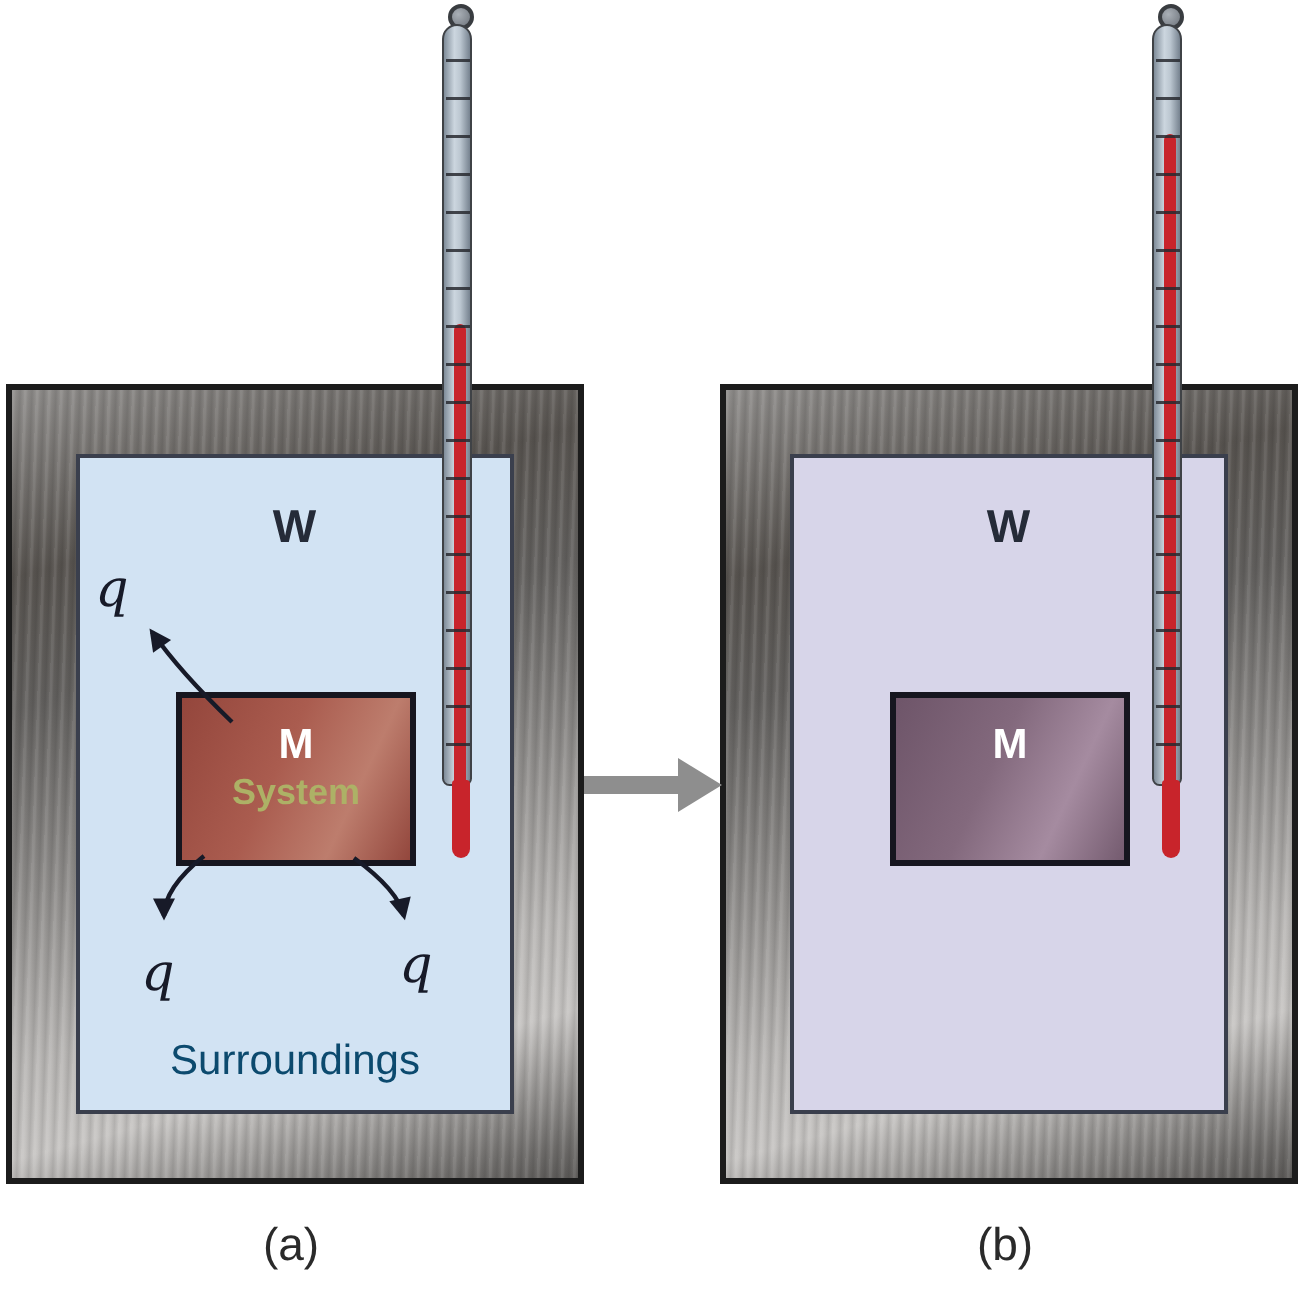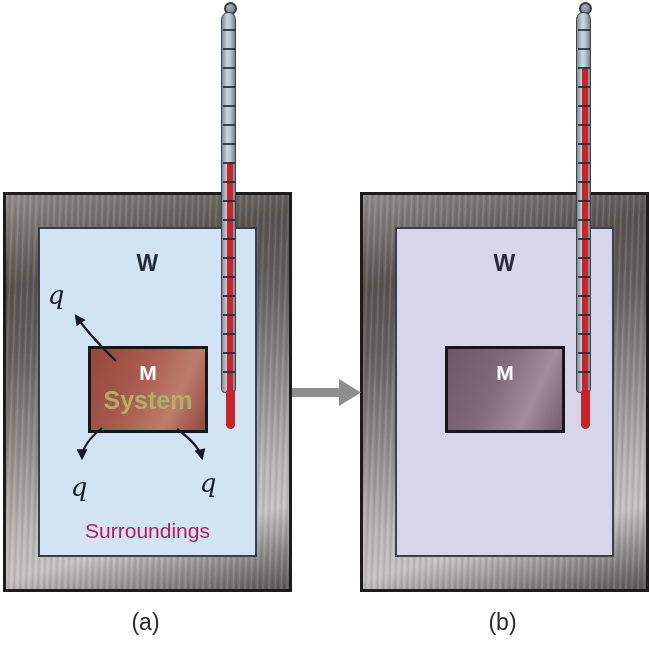--- a/index.html
+++ b/index.html
@@ -32,25 +32,25 @@
   .m-box {
     position:absolute; left:48px; top:117px; width:114px; height:81px;
     border:3px solid #16161f;
   }
   .m-label {
     text-align:center; margin-top:12px;
     font-weight:bold; font-size:21px; color:#ffffff;
   }
   .system-label {
     text-align:center; margin-top:1px;
-    font-weight:bold; font-size:25px; color:#adb166;
+    font-weight:bold; font-size:18px; color:#adb166;
   }
   .surroundings-label {
     position:absolute; bottom:12px; left:0; right:0; text-align:center;
-    font-size:21px; color:#be185d;
+    font-size:21px; color:#0c4a6e;
   }
   
   .q-label {
     position:absolute; width:30px; text-align:center;
     font-family:"DejaVu Serif", serif; font-style:italic;
     font-size:26px; color:#171a28; z-index:7;
   }
   .q1 { left:41px; top:280px; }
   .q2 { left:64px; top:472px; }
   .q3 { left:193px; top:468px; }

